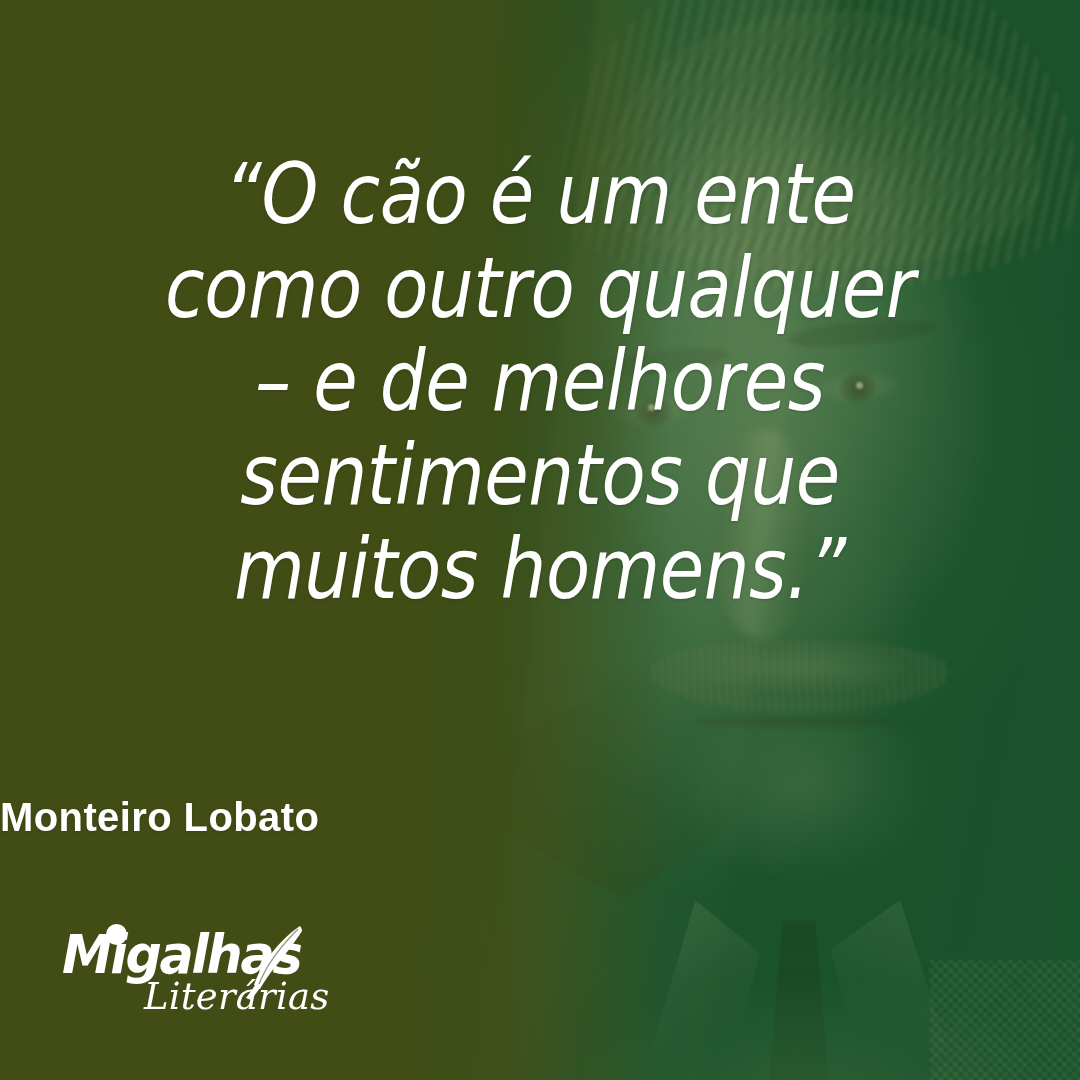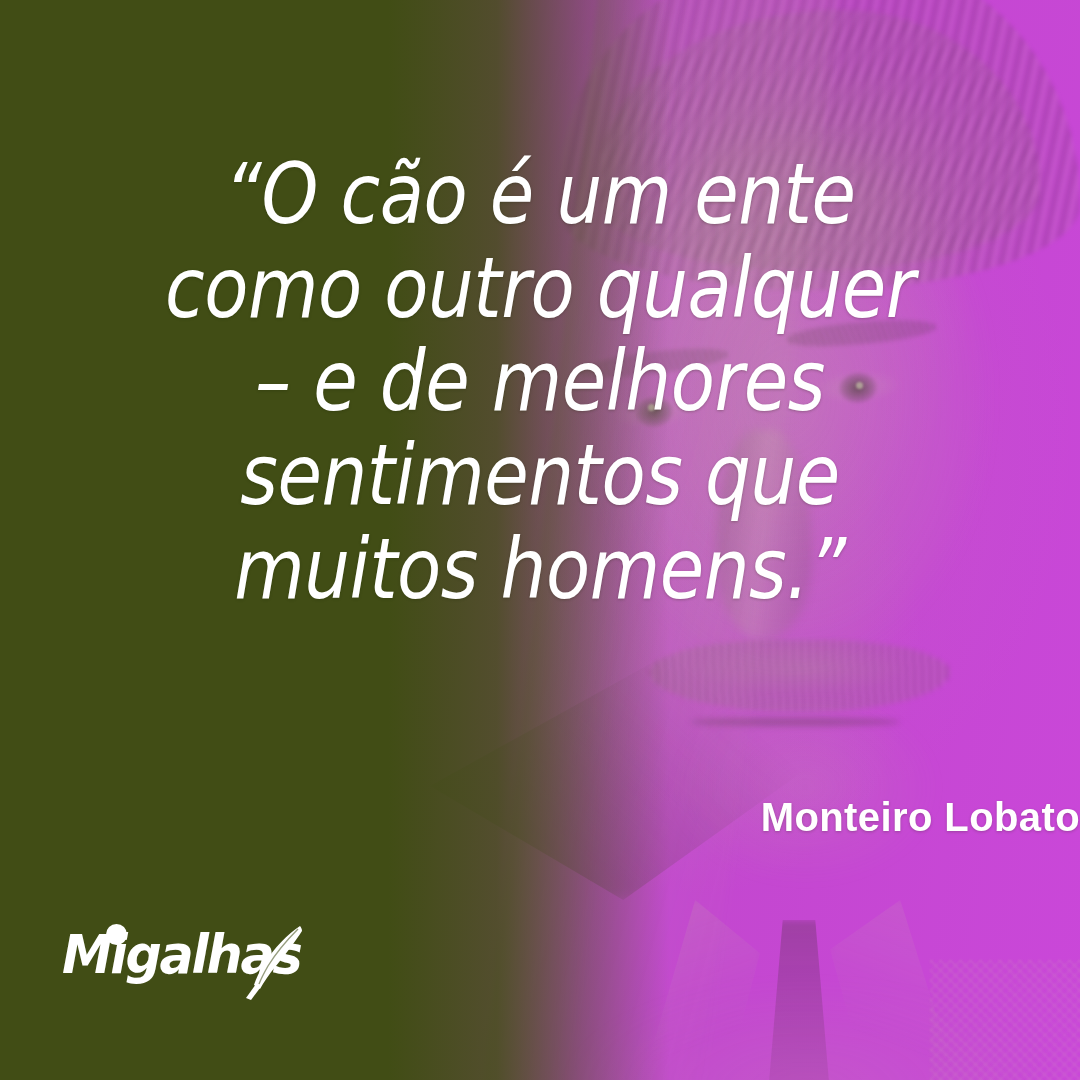--- a/index.html
+++ b/index.html
@@ -9,21 +9,21 @@
   }
   body {
     font-family: "Liberation Sans", sans-serif;
   }
 
   #card {
     position: relative;
     width: 1080px;
     height: 1080px;
     overflow: hidden;
-    background: #d946ef;
+    background: #14532d;
   }
 
   
   .portrait-layer {
     position: absolute;
     inset: 0;
     overflow: hidden;
     pointer-events: none;
   }
 
@@ -262,21 +262,21 @@
     transform: scaleX(0.86);
     transform-origin: center top;
     white-space: pre-line;
     text-shadow: 0 1px 3px rgba(30,38,8,0.28);
   }
 
   .author {
     position: absolute;
     left: 0; right: 0;
     top: 795px;
-    text-align: right;
+    text-align: left;
     color: #ffffff;
     font-family: "Liberation Sans", sans-serif;
     font-weight: 700;
     font-size: 40px;
     letter-spacing: 0.4px;
     text-shadow: 0 1px 3px rgba(30,38,8,0.25);
   }
 
   
   .logo {
@@ -369,16 +369,17 @@
       <span class="logo-dot"></span>
 
       <span class="logo-quill">
         <svg viewBox="0 0 72 78" width="72" height="78" aria-hidden="true">
           <path d="M62 4 C50 12 36 26 26 42 C21 50 18 57 16 63 L22 67 C26 60 31 52 38 44 C47 33 57 20 64 9 C64 7 63 5 62 4 Z" fill="#ffffff"></path>
           <path d="M60 7 C50 17 38 31 30 44 C26 51 23 57 21 62" stroke="#414d15" stroke-width="1.4" fill="none" opacity="0.55"></path>
           <path d="M18 62 L8 76 L13 78 L22 66 Z" fill="#ffffff"></path>
         </svg>
       </span>
 
+      <span class="logo-sub">Literárias</span>
     </div>
 
   </div>
 </div>
 
 </body></html>

